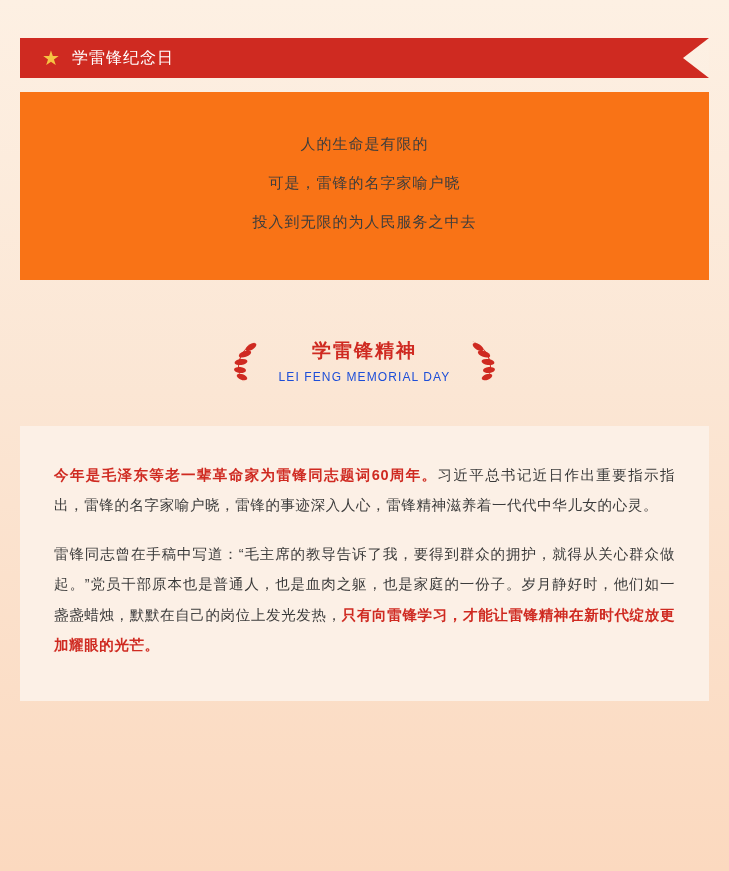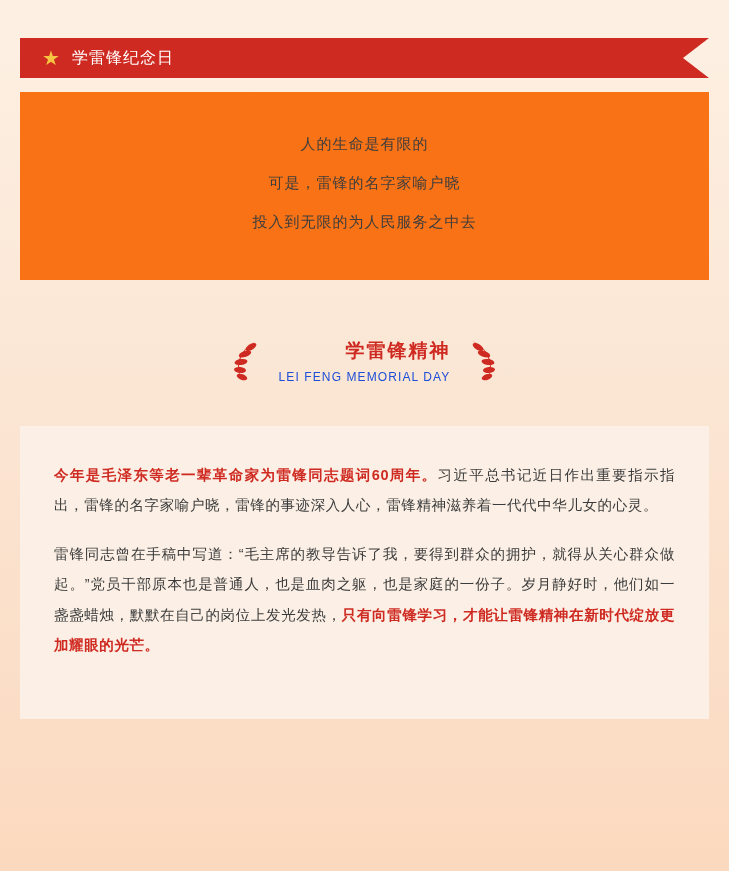--- a/index.html
+++ b/index.html
@@ -88,41 +88,41 @@
     gap: 18px;
   }
   .laurel {
     width: 34px;
     height: 46px;
     position: relative;
     flex: 0 0 auto;
   }
   .laurel svg { display: block; }
   .title-texts {
-    text-align: right;
+    text-align: center;
   }
   .title-cn {
     color: #cf2a21;
     font-size: 19px;
     font-weight: bold;
     letter-spacing: 2px;
     line-height: 1.4;
   }
   .title-en {
     color: #1d4ed8;
     font-size: 12px;
     letter-spacing: 1.1px;
     margin-top: 5px;
   }
 
   
   .body-card {
     margin-top: 42px;
     background: #fcf0e6;
-    padding: 34px 34px 40px 34px;
+    padding: 34px 34px 22px 34px;
     box-sizing: border-box;
   }
   .para {
     color: #3b3b3b;
     font-size: 14.5px;
     line-height: 2.1;
     text-align: justify;
     letter-spacing: 0.6px;
     margin: 0 0 18px 0;
   }

